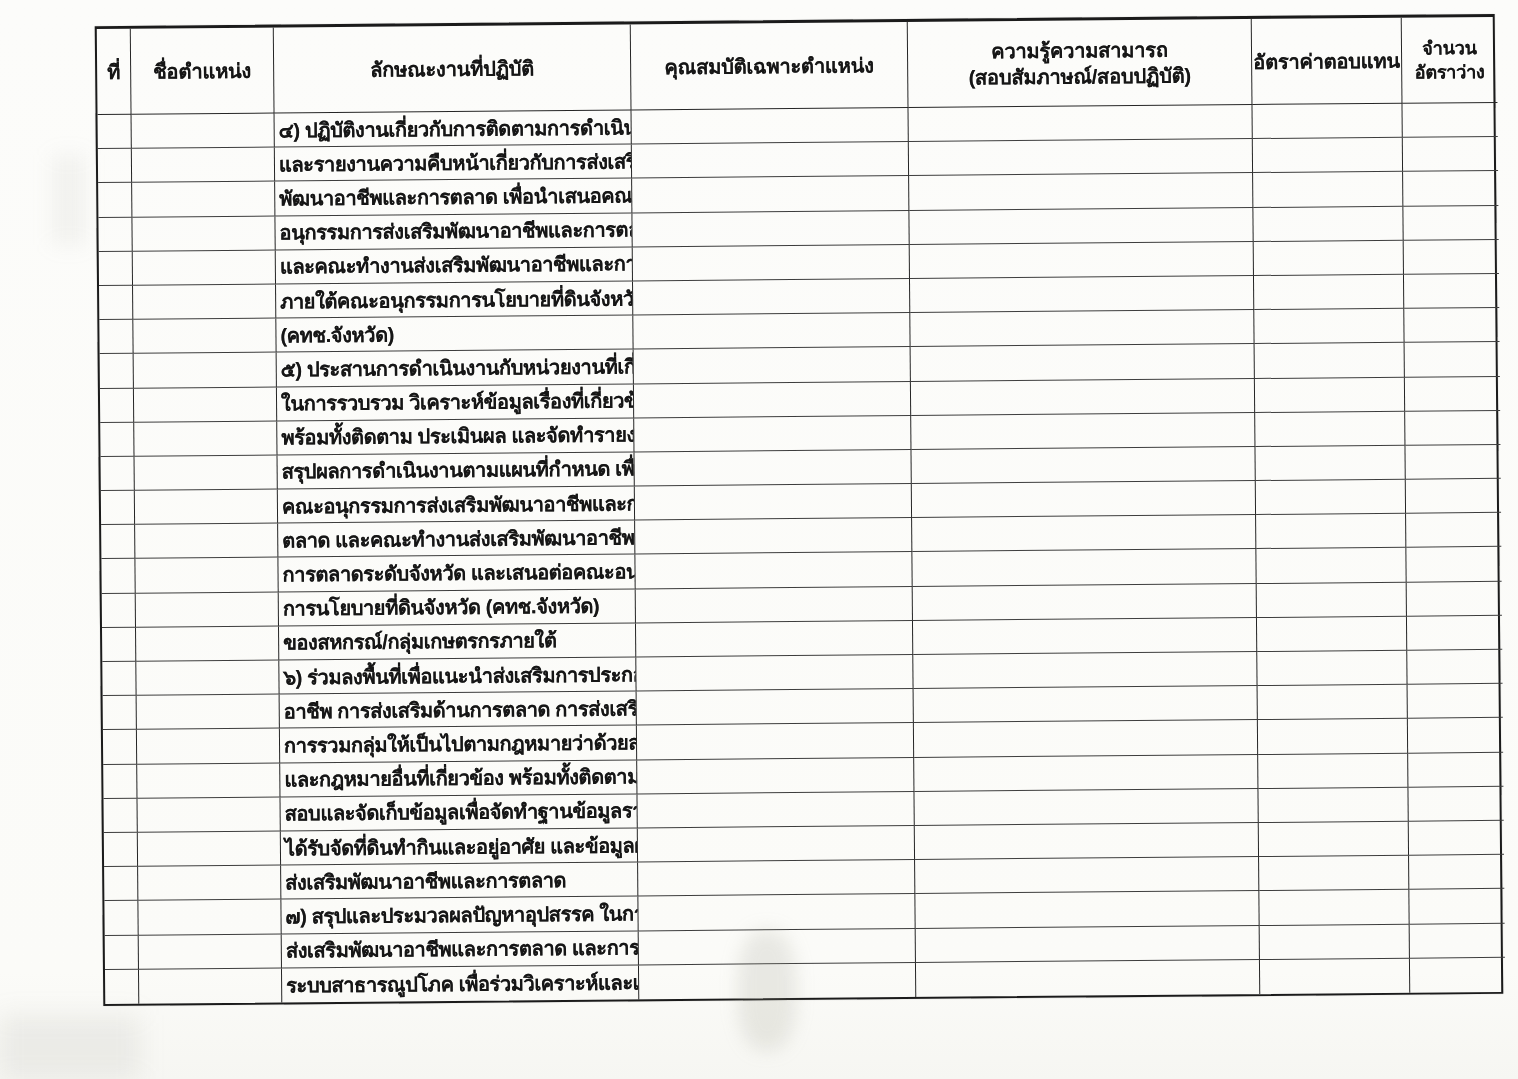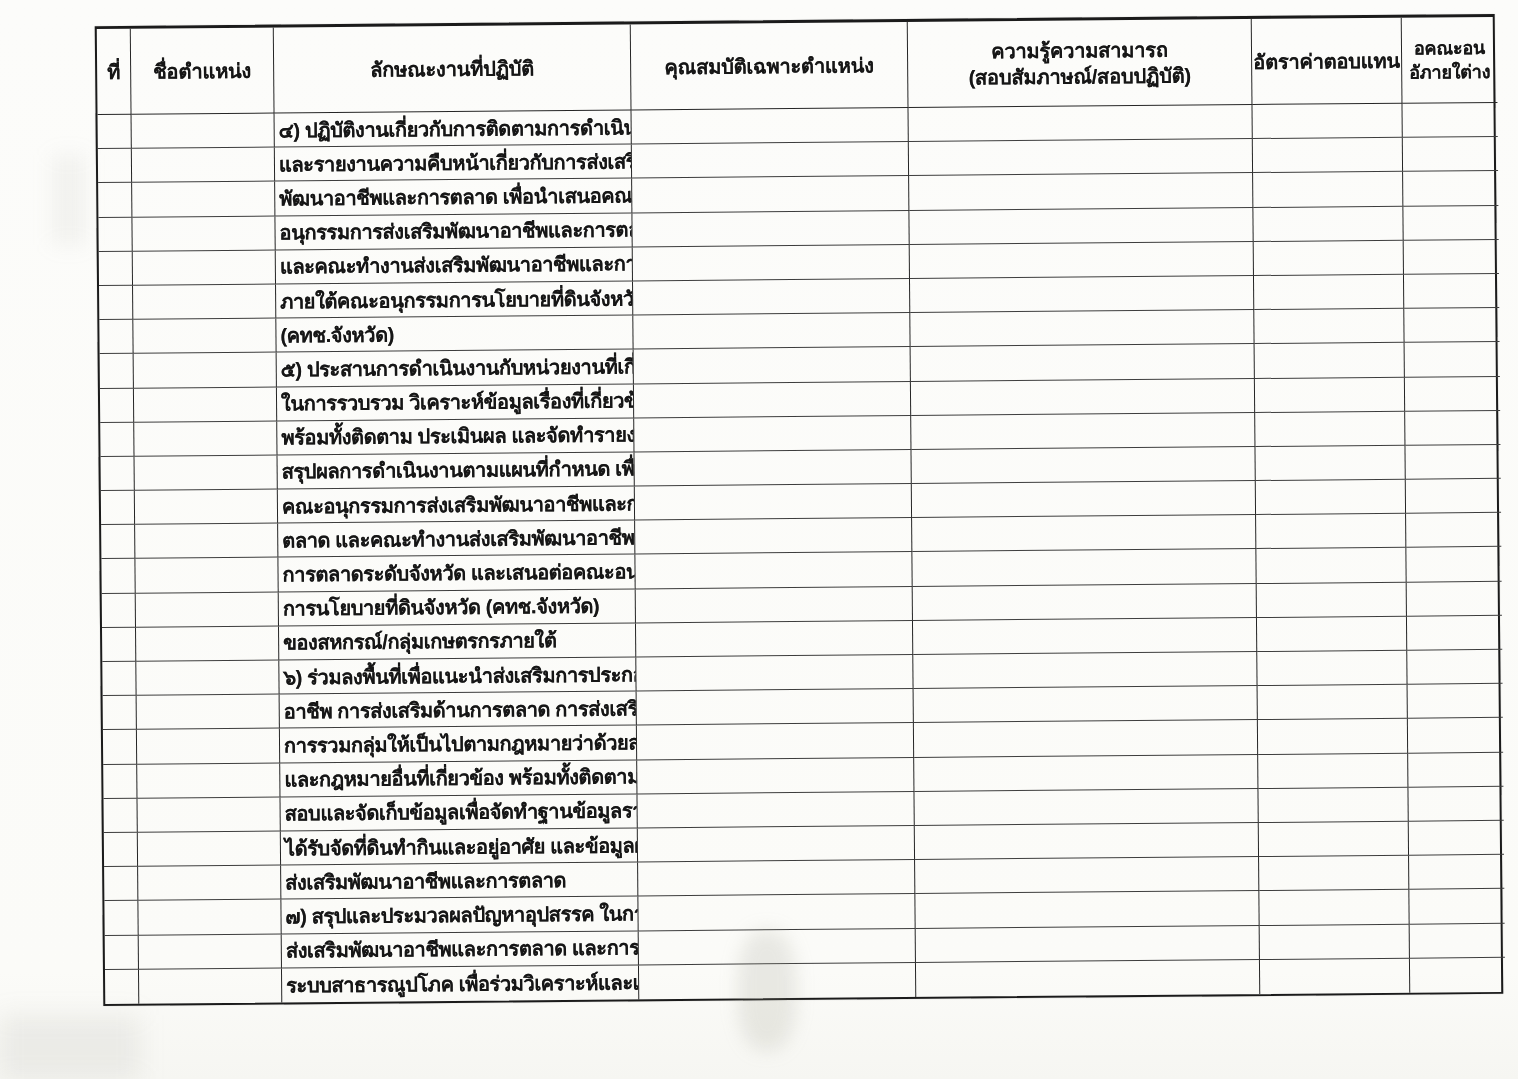--- a/index.html
+++ b/index.html
@@ -104,22 +104,22 @@
         <div class="cell c1">ที่</div>
         <div class="cell c2">ชื่อตำแหน่ง</div>
         <div class="cell c3">ลักษณะงานที่ปฏิบัติ</div>
         <div class="cell c4">คุณสมบัติเฉพาะตำแหน่ง</div>
         <div class="cell c5">
           <div>ความรู้ความสามารถ</div>
           <div>(สอบสัมภาษณ์/สอบปฏิบัติ)</div>
         </div>
         <div class="cell c6">อัตราค่าตอบแทน</div>
         <div class="cell c7">
-          <div>อคณะอน</div>
-          <div>อัภายใต่าง</div>
+          <div>จำนวน</div>
+          <div>อัตราว่าง</div>
         </div>
       </div>
 
       <div class="rows-container" id="table-body">
   <div class="grid row">
     <div class="cell c1"></div>
     <div class="cell c2"></div>
     <div class="cell c3">๔) ปฏิบัติงานเกี่ยวกับการติดตามการดำเนินงาน</div>
     <div class="cell c4"></div>
     <div class="cell c5"></div>

